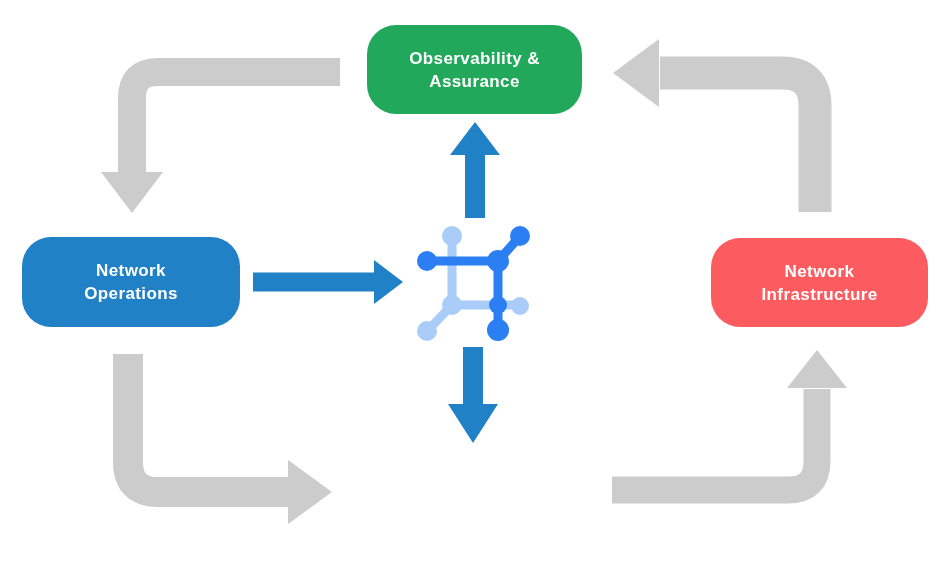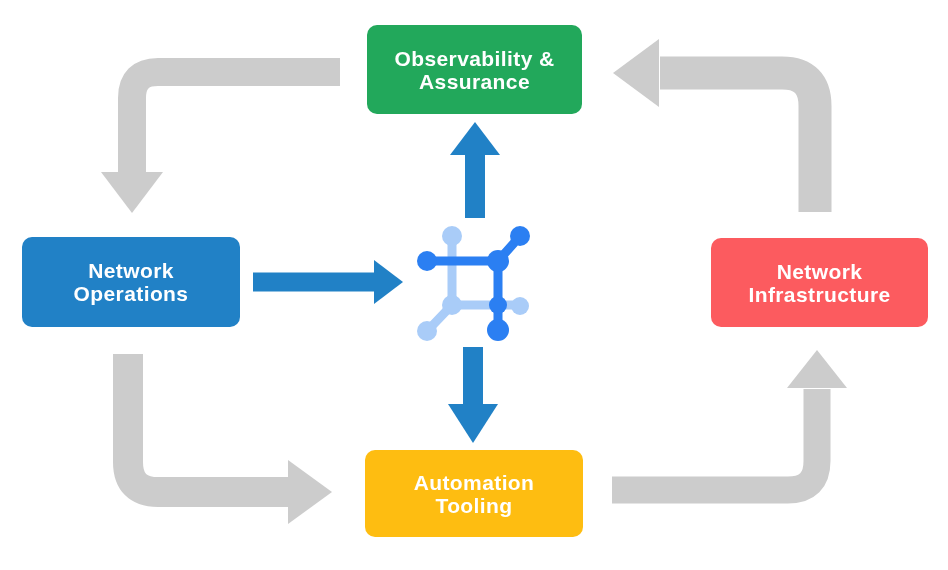--- a/index.html
+++ b/index.html
@@ -18,27 +18,27 @@
   .overlay {
     position: absolute;
     left: 0;
     top: 0;
     width: 948px;
     height: 570px;
     display: block;
   }
   .node {
     position: absolute;
-    border-radius: 10px;
+    border-radius: 29px;
     display: flex;
     align-items: center;
     justify-content: center;
     text-align: center;
     color: #ffffff;
-    font-size: 21px;
+    font-size: 17px;
     font-weight: 600;
     line-height: 23px;
     letter-spacing: 0.4px;
     white-space: pre-line;
   }
   .node-observability   { left: 367px; top: 25px;  width: 215px; height: 89px; }
   .node-operations      { left: 22px;  top: 237px; width: 218px; height: 90px; }
   .node-infrastructure  { left: 711px; top: 238px; width: 217px; height: 89px; }
   .node-automation      { left: 365px; top: 450px; width: 218px; height: 87px; }
 </style>
@@ -111,16 +111,14 @@
 
   <div class="node node-observability" style="background-color: rgb(34, 168, 91);">Observability &amp;
 Assurance</div>
 
   <div class="node node-operations" style="background-color: rgb(33, 129, 198);">Network
 Operations</div>
 
   <div class="node node-infrastructure" style="background-color: rgb(252, 91, 95);">Network
 Infrastructure</div>
 
-  <div class="node node-automation" style="background-color: rgb(254, 189, 17);">Automation
-Tooling</div>
 
 </div>
 
 </body></html>

